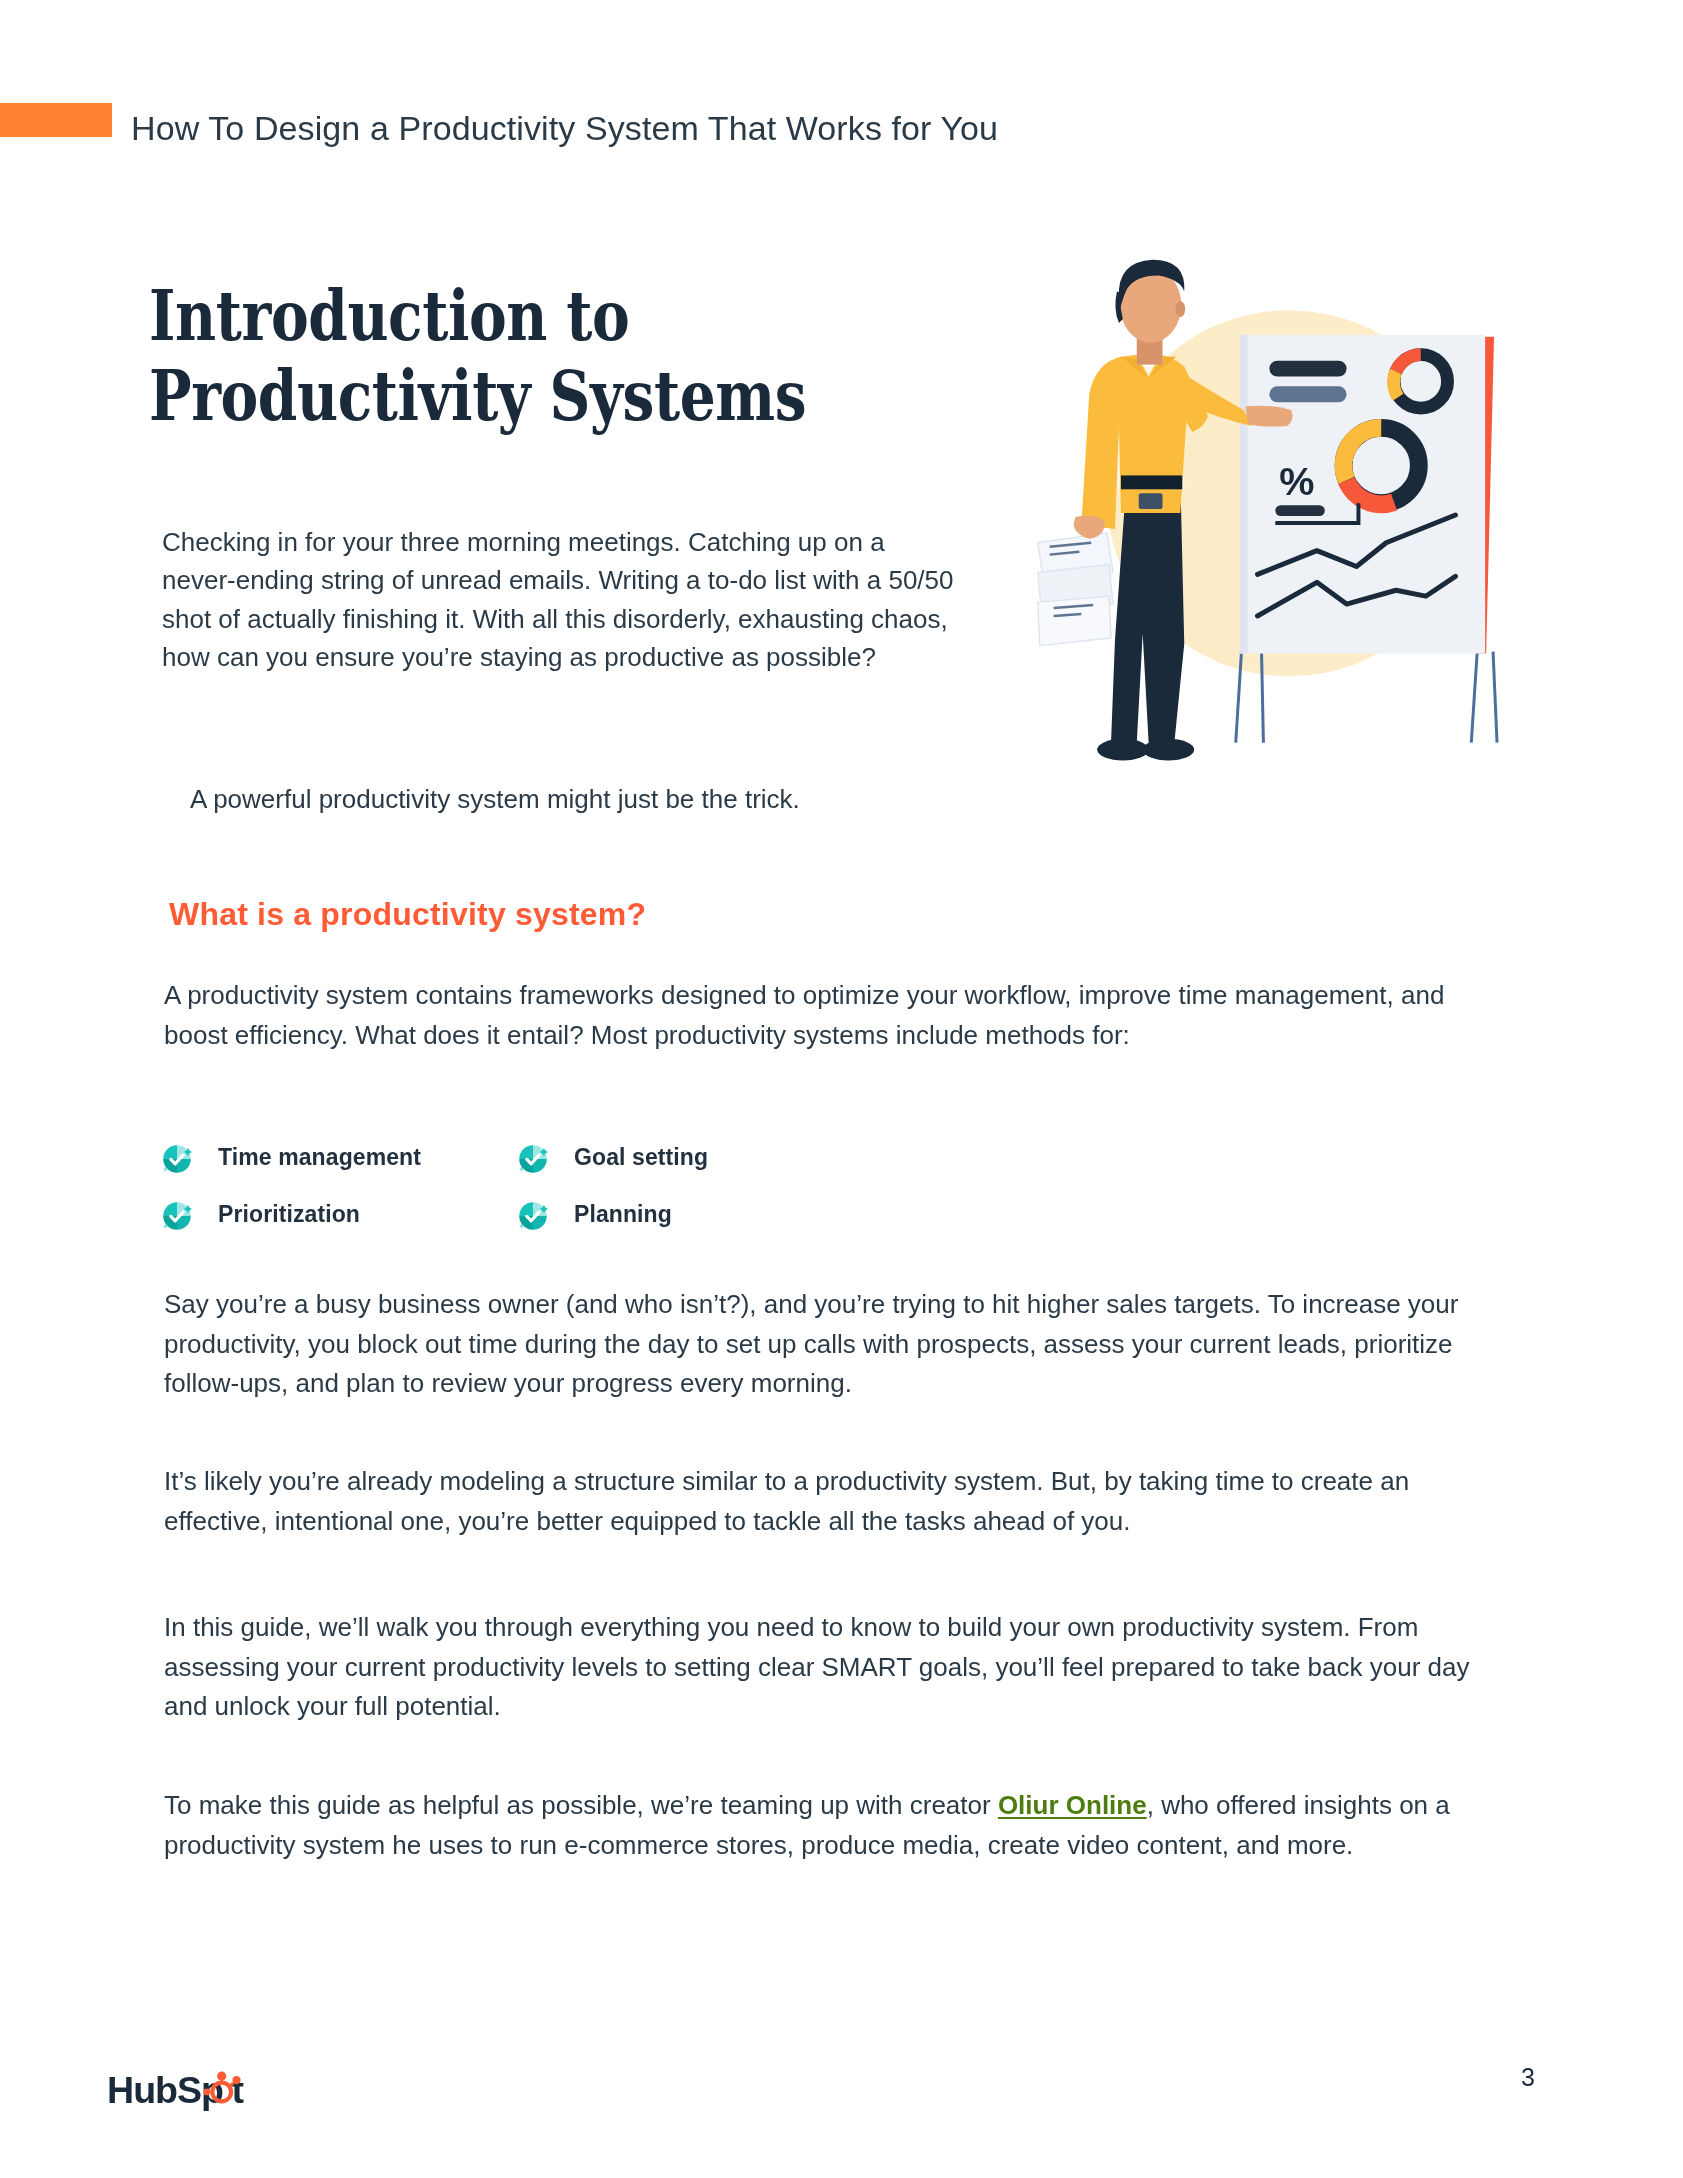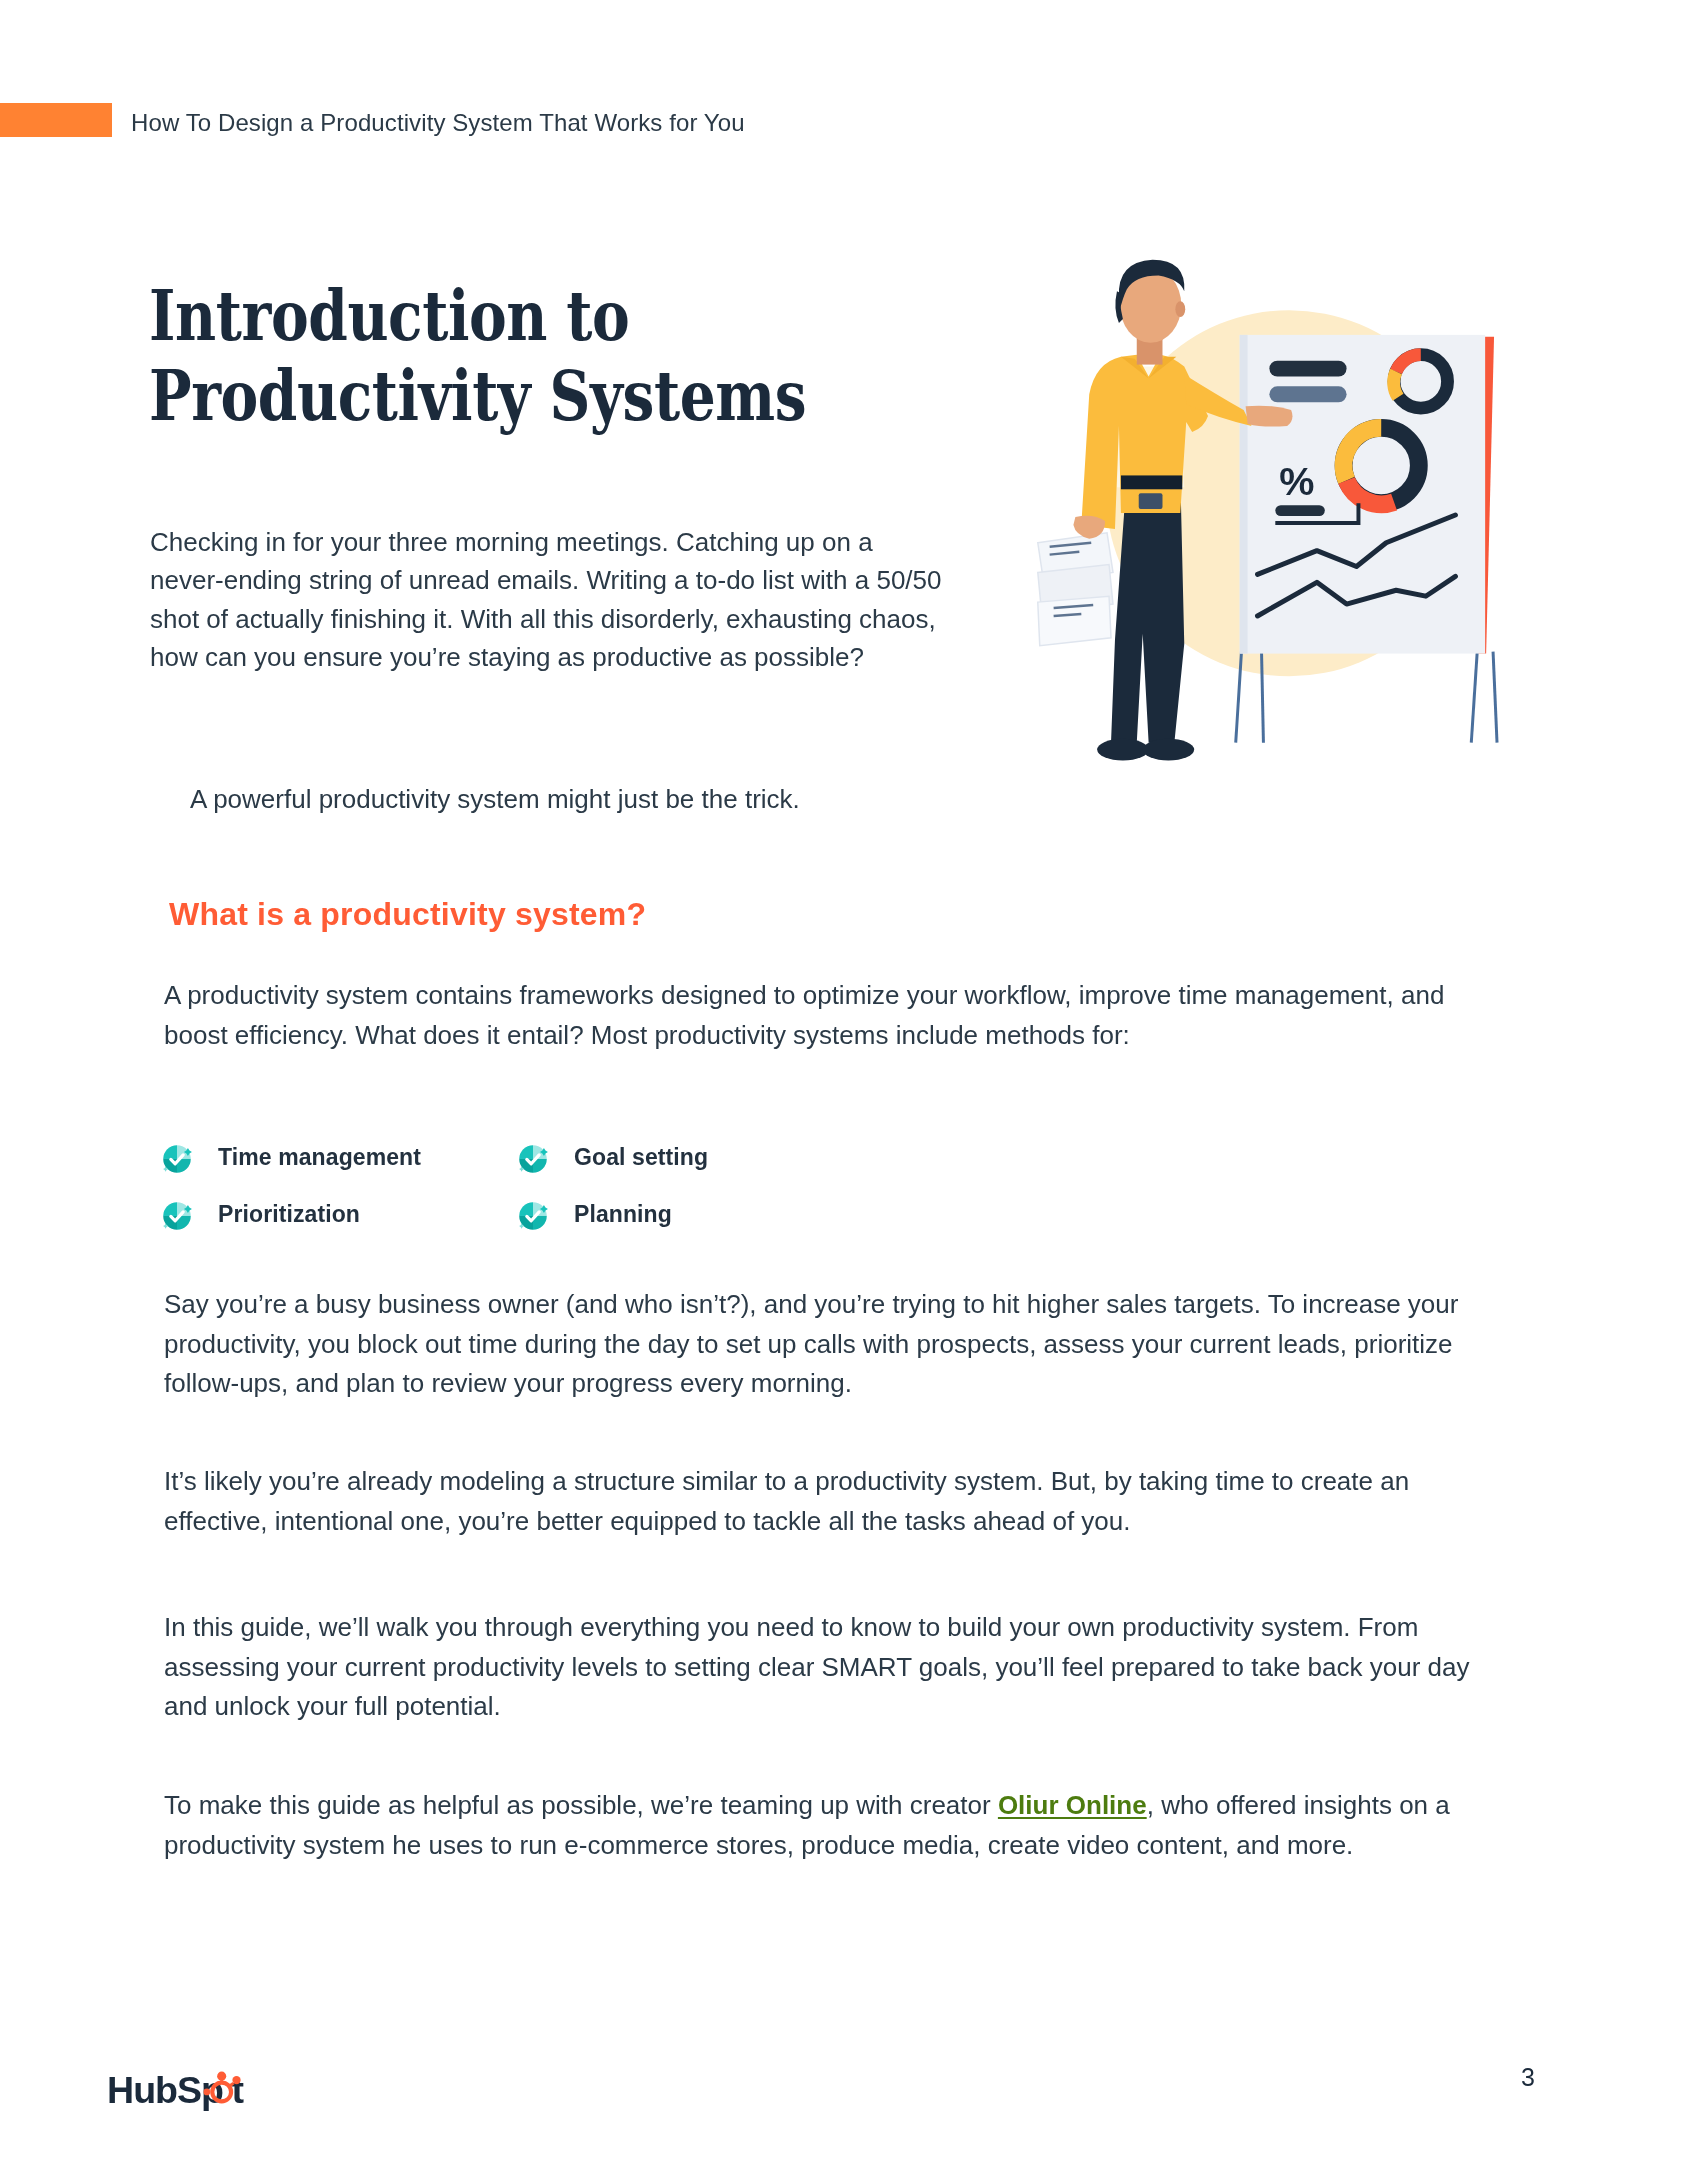--- a/index.html
+++ b/index.html
@@ -22,21 +22,21 @@
     top: 103px;
     left: 0;
     width: 112px;
     height: 34px;
     background: #ff8232;
   }
   #header-title {
     position: absolute;
     top: 109px;
     left: 131px;
-    font-size: 24px;
+    font-size: 34px;
     letter-spacing: 0.1px;
     color: #2b3a47;
     white-space: nowrap;
   }
 
   
   #page-title {
     position: absolute;
     top: 230px;
     left: 149px;
@@ -54,21 +54,21 @@
 
   
   .intro-col {
     position: absolute;
     left: 150px;
     width: 792px;
     font-size: 26px;
     line-height: 1.48;
     color: #2b3a47;
   }
-  #intro-p1 { top: 497px; }
+  #intro-p1 { top: 497px; margin-left: 12px; }
   #intro-p2 { top: 754px; margin-left: 40px; }
 
   
   #illustration {
     position: absolute;
     left: 1010px;
     top: 228px;
     width: 495px;
     height: 579px;
   }

